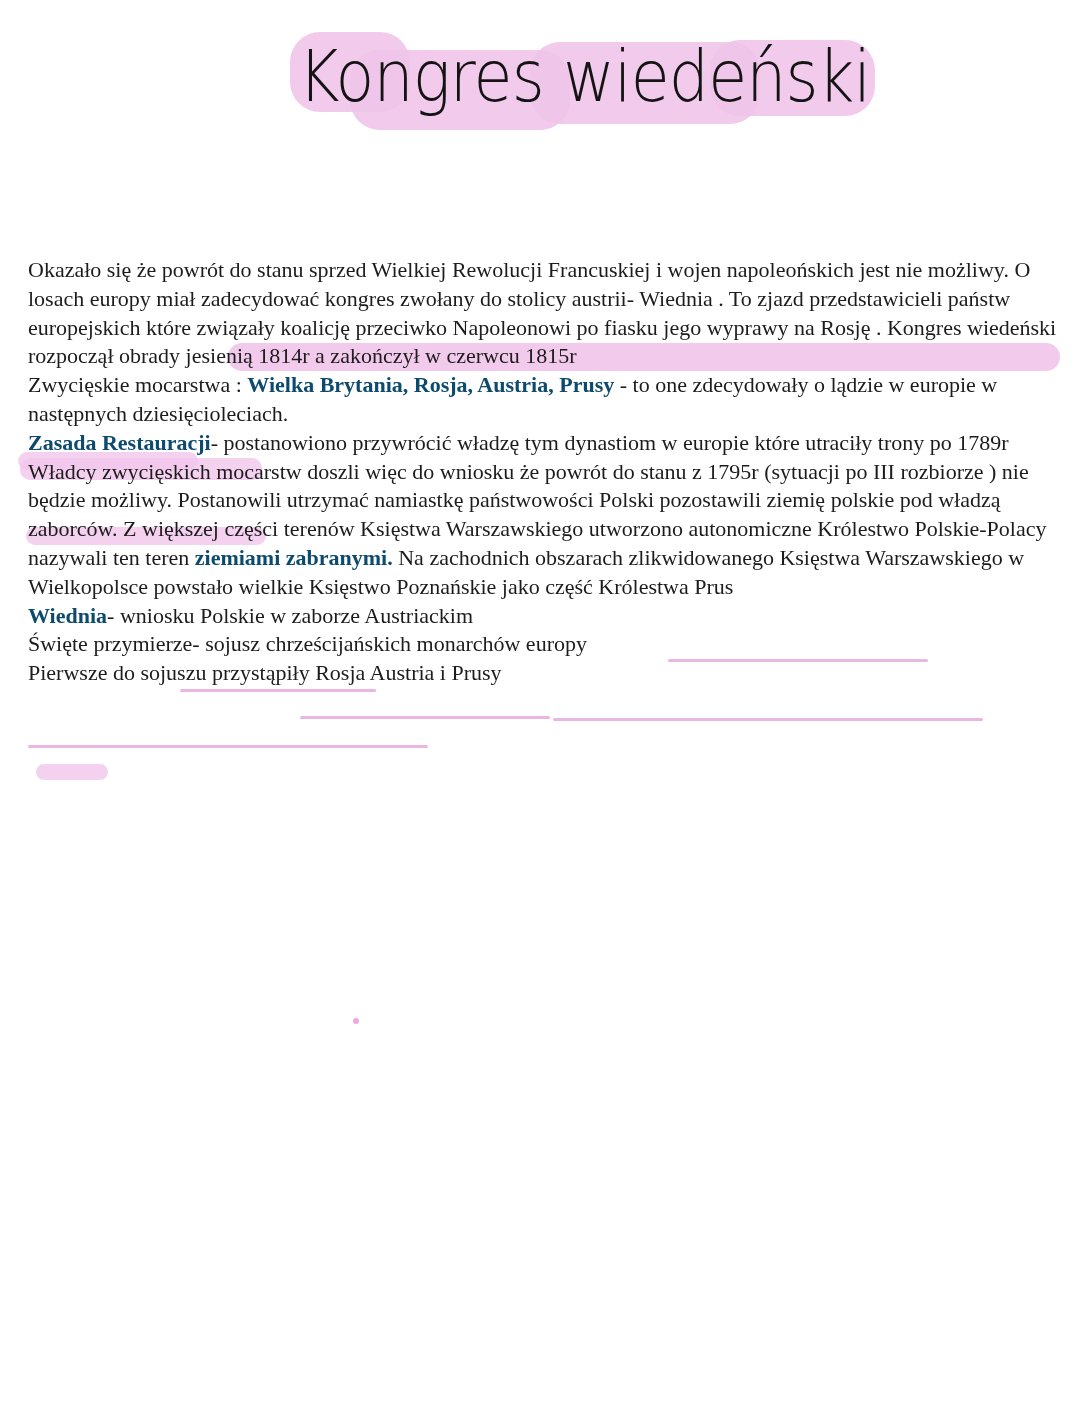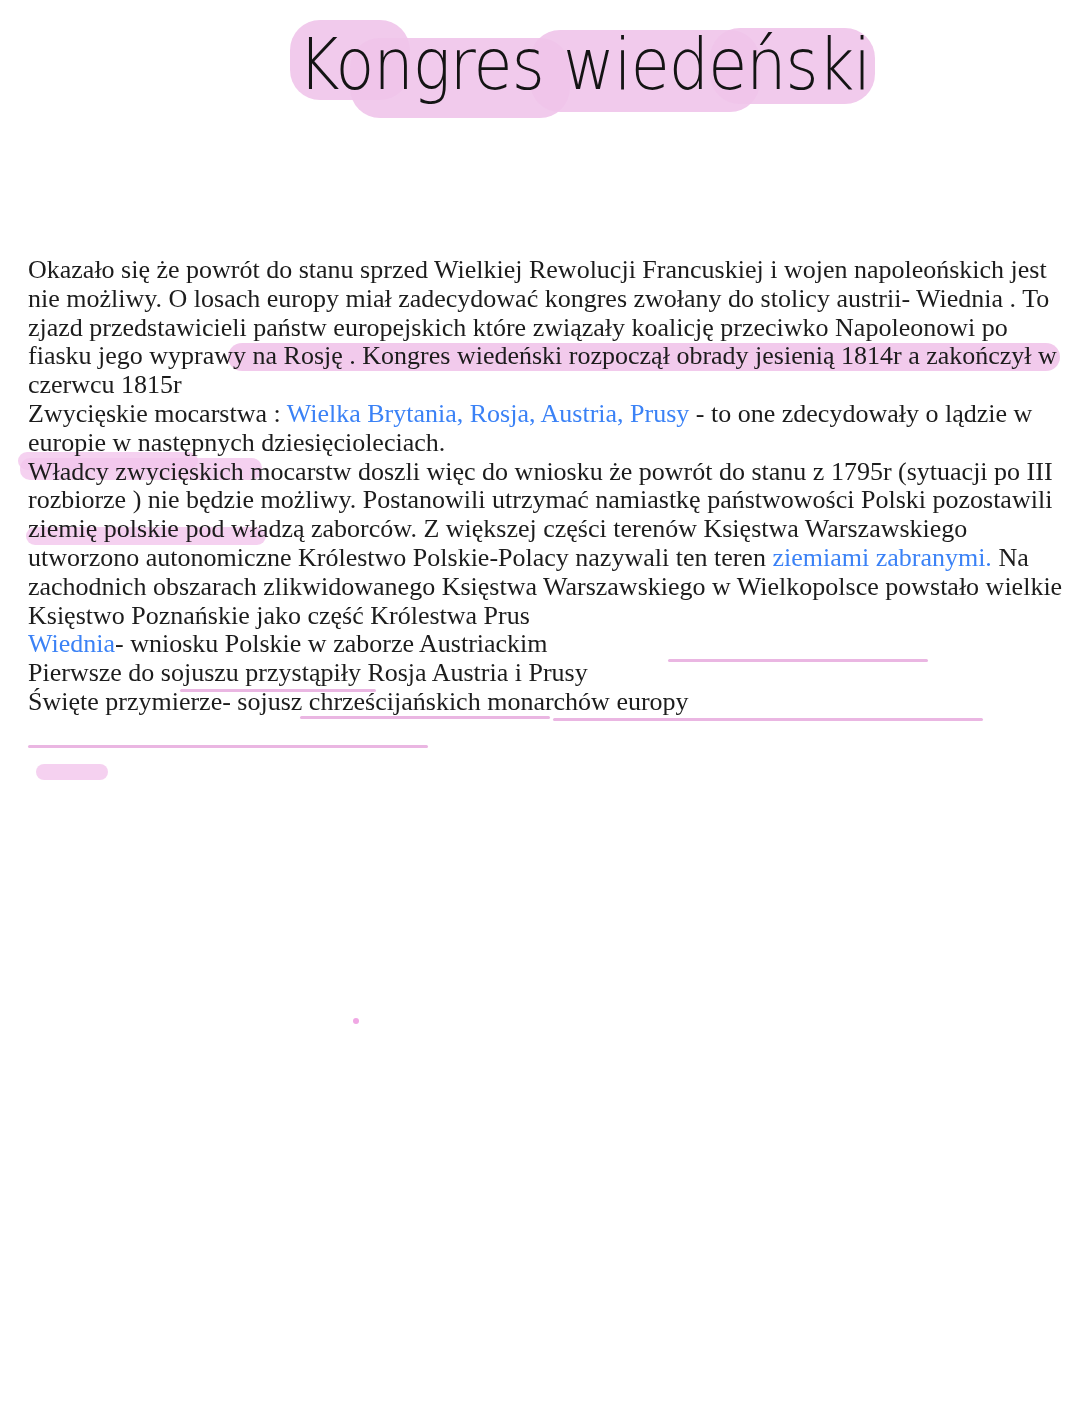--- a/index.html
+++ b/index.html
@@ -1,36 +1,36 @@
 <!DOCTYPE html>
 <html><head>
 <meta charset="utf-8">
 <style>
   html, body { margin: 0; padding: 0; background: #ffffff; }
   body { width: 1080px; height: 1417px; position: relative; overflow: hidden; }
 
-  .title-wrap { position: absolute; left: 290px; top: 8px; width: 590px; height: 118px; }
+  .title-wrap { position: absolute; left: 290px; top: 20px; width: 590px; height: 118px; }
   .title-blob {
     position: absolute; background: #f0c4ea; opacity: 0.9; border-radius: 30px;
   }
   .title-text {
     position: absolute; left: 8px; top: 14px;
     font-family: "DejaVu Sans", sans-serif; font-weight: 300;
     font-size: 72px; letter-spacing: -1px; color: #141414;
     transform: scaleX(0.88); transform-origin: left top;
     white-space: nowrap;
   }
 
   .doc {
     position: absolute; left: 28px; top: 256px; width: 1040px;
-    font-family: "Liberation Serif", serif; font-size: 26px; line-height: 28.8px;
+    font-family: "Liberation Serif", serif; font-size: 22px; line-height: 28.8px;
     color: #1c1c1c;
   }
   .doc p { margin: 0; }
-  .doc b { font-weight: normal; color: #3b82f6; }
+  .doc b { font-weight: bold; color: #0c4a6e; }
 
   .hl-band {
     position: absolute; background: #eeb8e6; opacity: 0.75; border-radius: 14px;
   }
   .hl-scribble {
     position: absolute; background: #f2c6ec; opacity: 0.8; border-radius: 10px;
   }
   .underline {
     position: absolute; height: 3px; background: #eab6e2; border-radius: 3px;
   }
@@ -63,20 +63,23 @@
 </div>
 
 <div class="doc">
   <p>
     <span>Okazało się że powrót do stanu sprzed Wielkiej Rewolucji Francuskiej i wojen napoleońskich jest nie możliwy. O losach europy miał zadecydować kongres zwołany do stolicy austrii- Wiednia . To zjazd przedstawicieli państw europejskich które związały koalicję przeciwko Napoleonowi po fiasku jego wyprawy na Rosję . </span><span>Kongres wiedeński rozpoczął obrady jesienią 1814r a zakończył w czerwcu 1815r</span>
   </p>
   <p>
     <span>Zwycięskie mocarstwa : </span><b>Wielka Brytania, Rosja, Austria, Prusy</b><span> - to one zdecydowały o lądzie w europie w następnych dziesięcioleciach.</span>
   </p>
   <p>
+    <b>Zasada Restauracji</b><span>- postanowiono przywrócić władzę tym dynastiom w europie które utraciły trony po 1789r</span>
+  </p>
+  <p>
     <span>Władcy zwycięskich mocarstw doszli więc do wniosku że powrót do stanu z 1795r (sytuacji po III rozbiorze ) nie będzie możliwy. Postanowili utrzymać namiastkę państwowości Polski pozostawili ziemię polskie pod władzą zaborców. Z większej części terenów Księstwa Warszawskiego utworzono autonomiczne Królestwo Polskie-Polacy nazywali ten teren </span><b>ziemiami zabranymi.</b><span> Na zachodnich obszarach zlikwidowanego Księstwa Warszawskiego w Wielkopolsce powstało wielkie Księstwo Poznańskie jako część Królestwa Prus</span>
   </p>
   <p>
     <b>Wiednia</b><span>- wniosku Polskie w zaborze Austriackim</span>
   </p>
+  <p>Święte przymierze- sojusz chrześcijańskich monarchów europy</p>
   <p>Pierwsze do sojuszu przystąpiły Rosja Austria i Prusy</p>
-  <p>Święte przymierze- sojusz chrześcijańskich monarchów europy</p>
 </div>
 
 </body></html>

